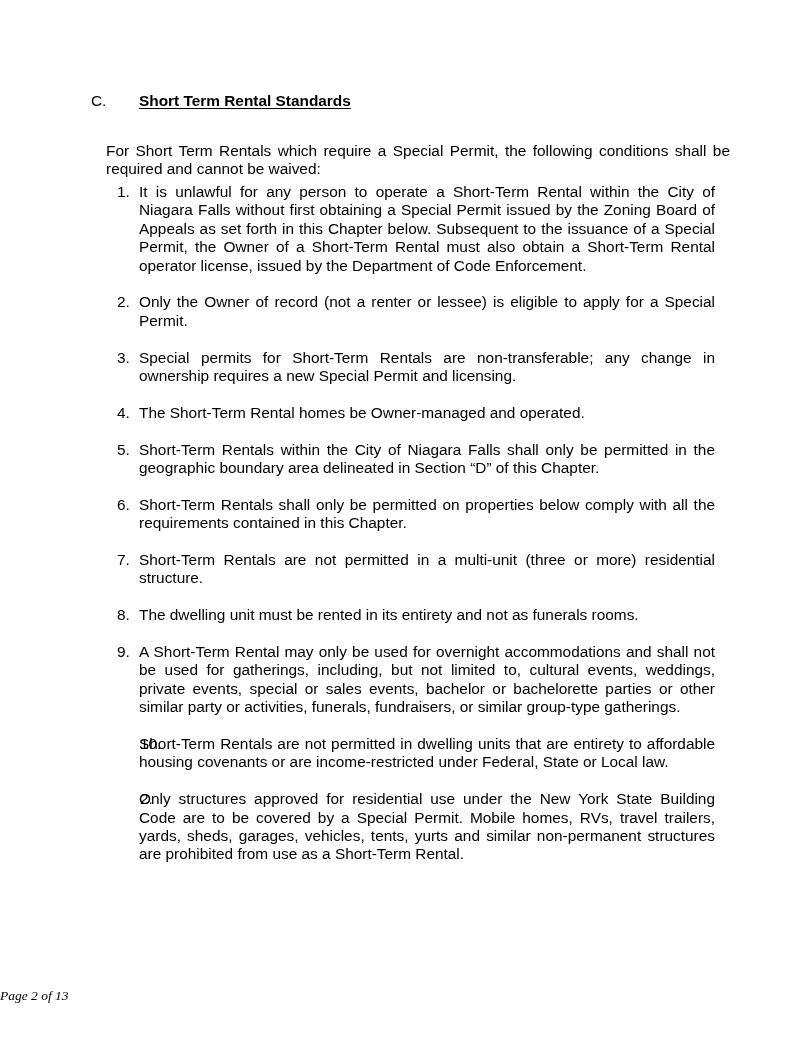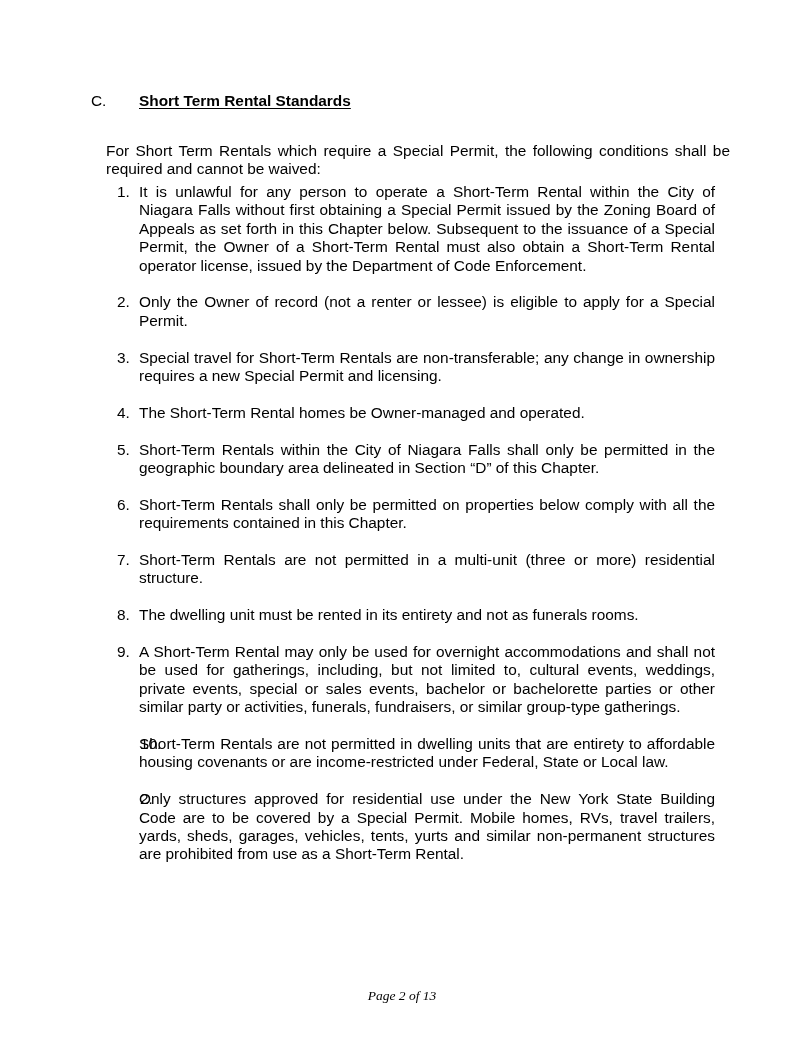--- a/index.html
+++ b/index.html
@@ -8,21 +8,21 @@
   .page { position: absolute; left: 0; top: 0; width: 668px; height: 1045px; }
   .section-heading { position: absolute; left: 91px; top: 92px; font-size: 15.4px; line-height: 18px; }
   .section-letter { display: inline-block; width: 48px; }
   .section-title { font-weight: bold; text-decoration: underline; text-underline-offset: 2px; }
   .intro { position: absolute; left: 91px; top: 127px; width: 624px; font-size: 15.4px; line-height: 18.4px; text-align: justify; margin: 15px; }
   .list { position: absolute; left: 91px; top: 183px; width: 624px; margin: 0; padding: 0; list-style: none; }
   .item { position: relative; padding-left: 48px; font-size: 15.4px; line-height: 18.4px; text-align: justify; margin: 0 0 18.4px 0; }
   .item-num { position: absolute; left: 26px; top: 0; }
   .item-num.wide { left: 19px; margin-left: 30px; }
   .item-text { display: block; }
-  .footer { position: absolute; left: 0; top: 988px; width: 804px; text-align: center;
+  .footer { position: absolute; left: 0; top: 988px; width: 804px; text-align: left;
             font-family: "Liberation Serif", serif; font-style: italic; font-size: 13.5px; line-height: 16px; }
 </style>
 </head>
 <body>
 
 <div class="page">
   <div class="section-heading">
     <span class="section-letter">C.</span><span class="section-title">Short Term Rental Standards</span>
   </div>
 
@@ -32,21 +32,21 @@
     <li class="item">
         <span class="item-num">1.</span>
         <span class="item-text">It is unlawful for any person to operate a Short-Term Rental within the City of Niagara Falls without first obtaining a Special Permit issued by the Zoning Board of Appeals as set forth in this Chapter below.  Subsequent to the issuance of a Special Permit, the Owner of a Short-Term Rental must also obtain a Short-Term Rental operator license, issued by the Department of Code Enforcement.</span>
       </li>
     <li class="item">
         <span class="item-num">2.</span>
         <span class="item-text">Only the Owner of record (not a renter or lessee) is eligible to apply for a Special Permit.</span>
       </li>
     <li class="item">
         <span class="item-num">3.</span>
-        <span class="item-text">Special travel for Short-Term Rentals are non-transferable; any change in ownership requires a new Special Permit and licensing.</span>
+        <span class="item-text">Special permits for Short-Term Rentals are non-transferable; any change in ownership requires a new Special Permit and licensing.</span>
       </li>
     <li class="item">
         <span class="item-num">4.</span>
         <span class="item-text">The Short-Term Rental homes be Owner-managed and operated.</span>
       </li>
     <li class="item">
         <span class="item-num">5.</span>
         <span class="item-text">Short-Term Rentals within the City of Niagara Falls shall only be permitted in the geographic boundary area delineated in Section “D” of this Chapter.</span>
       </li>
     <li class="item">

